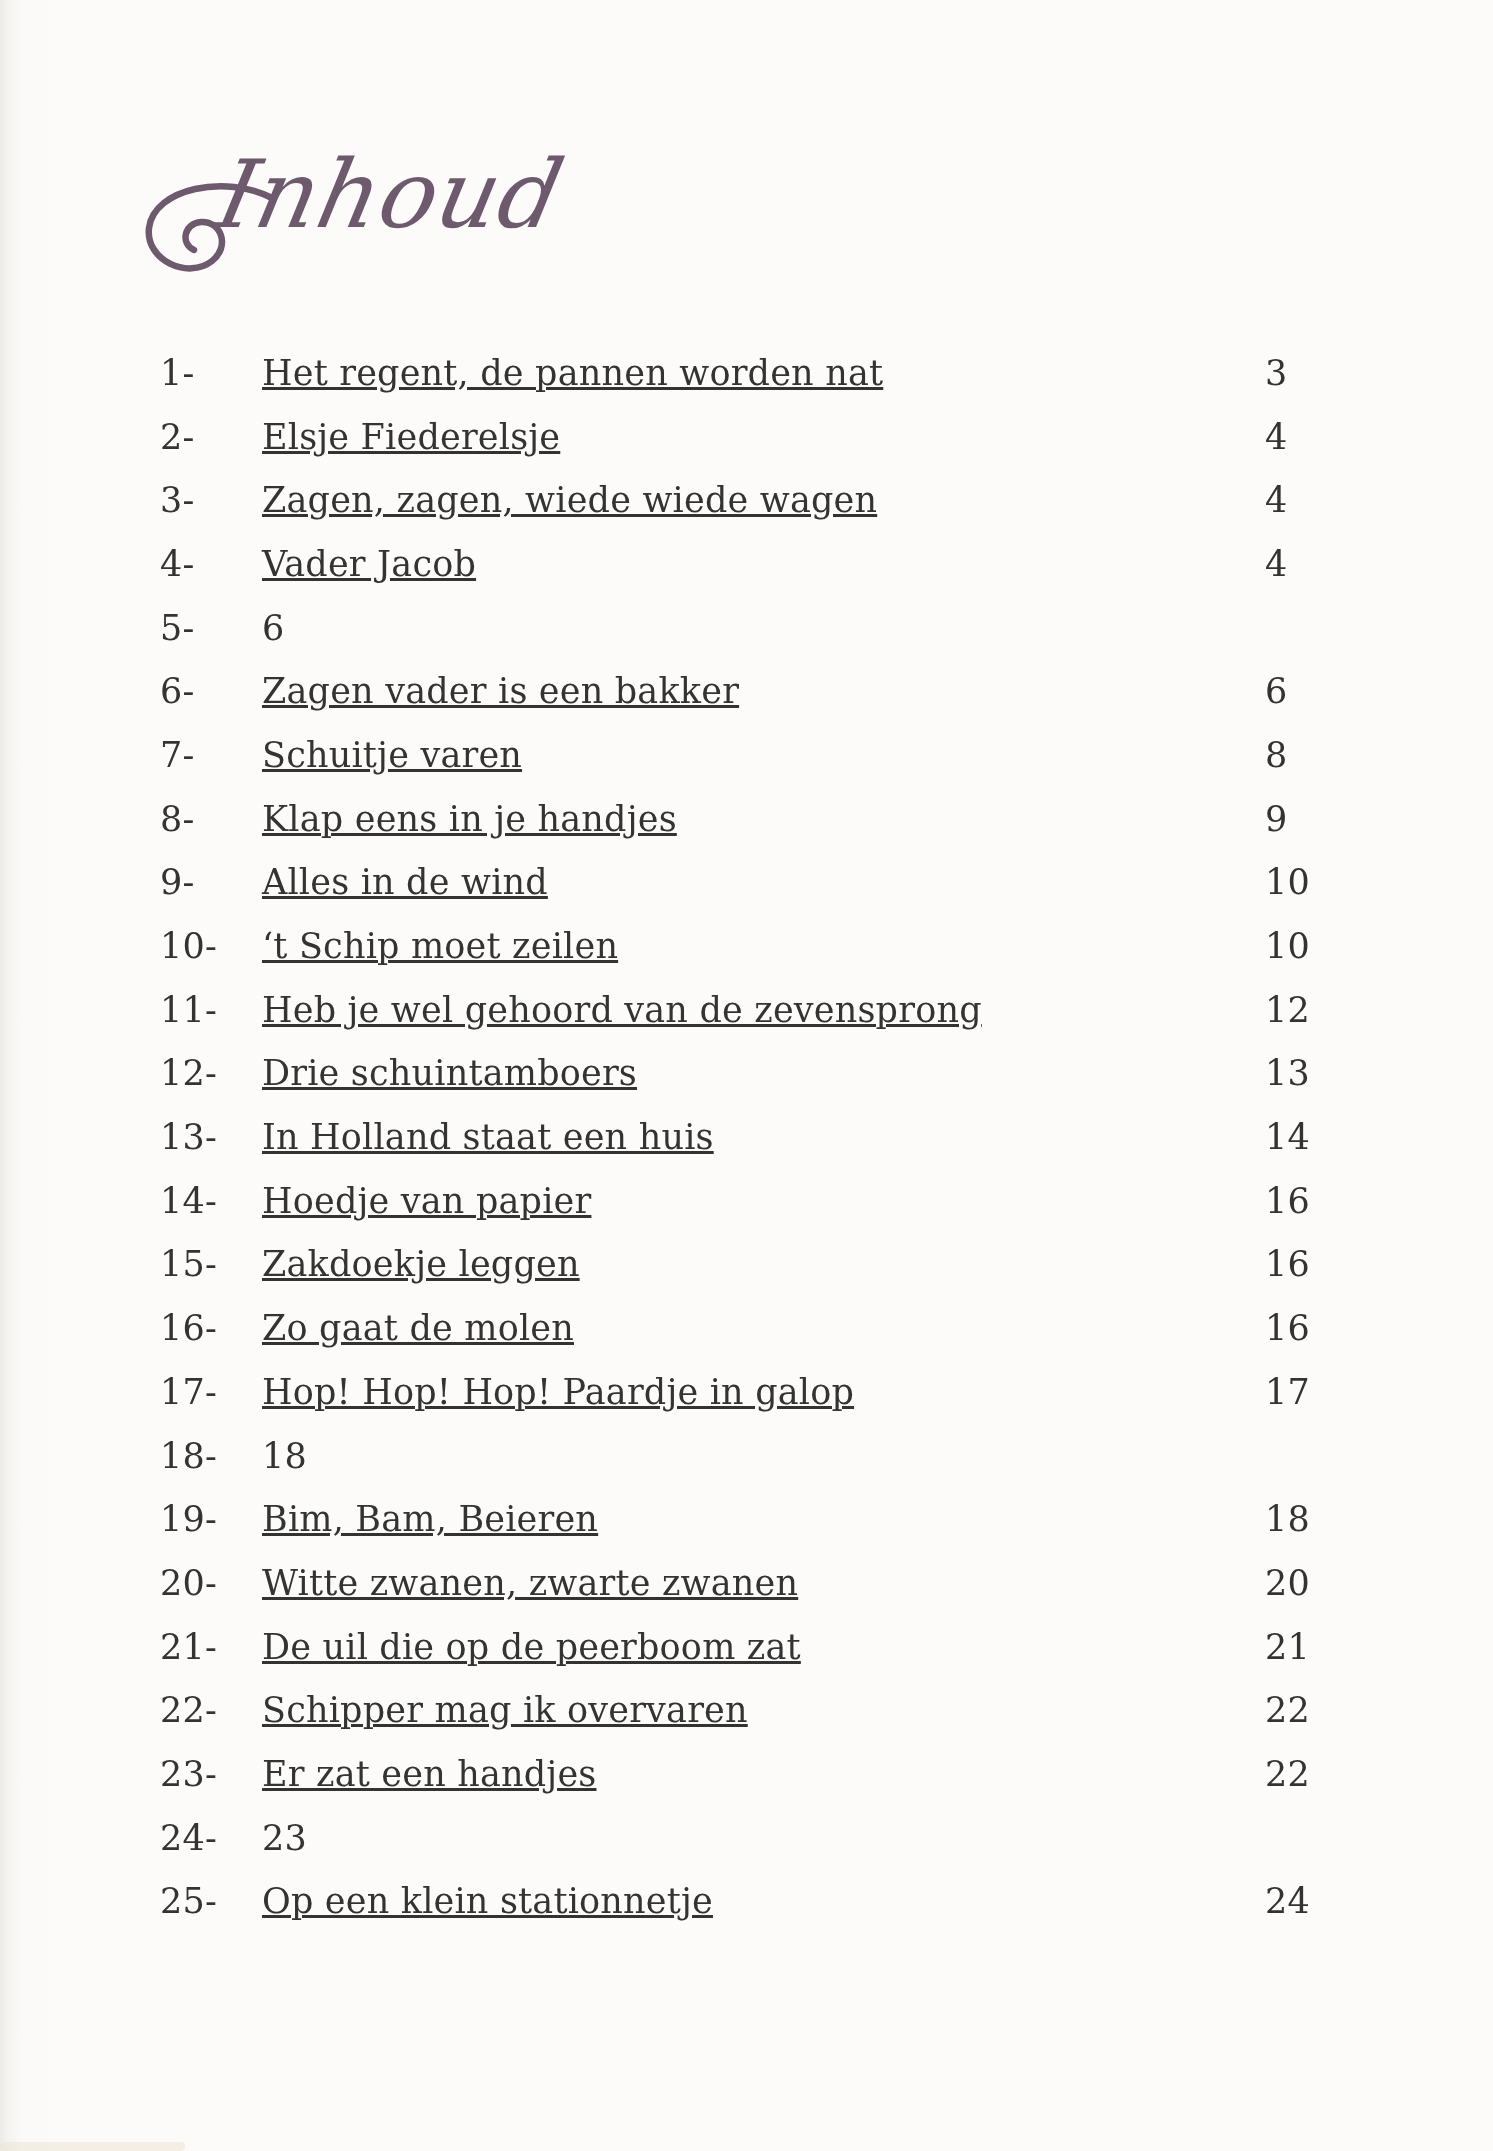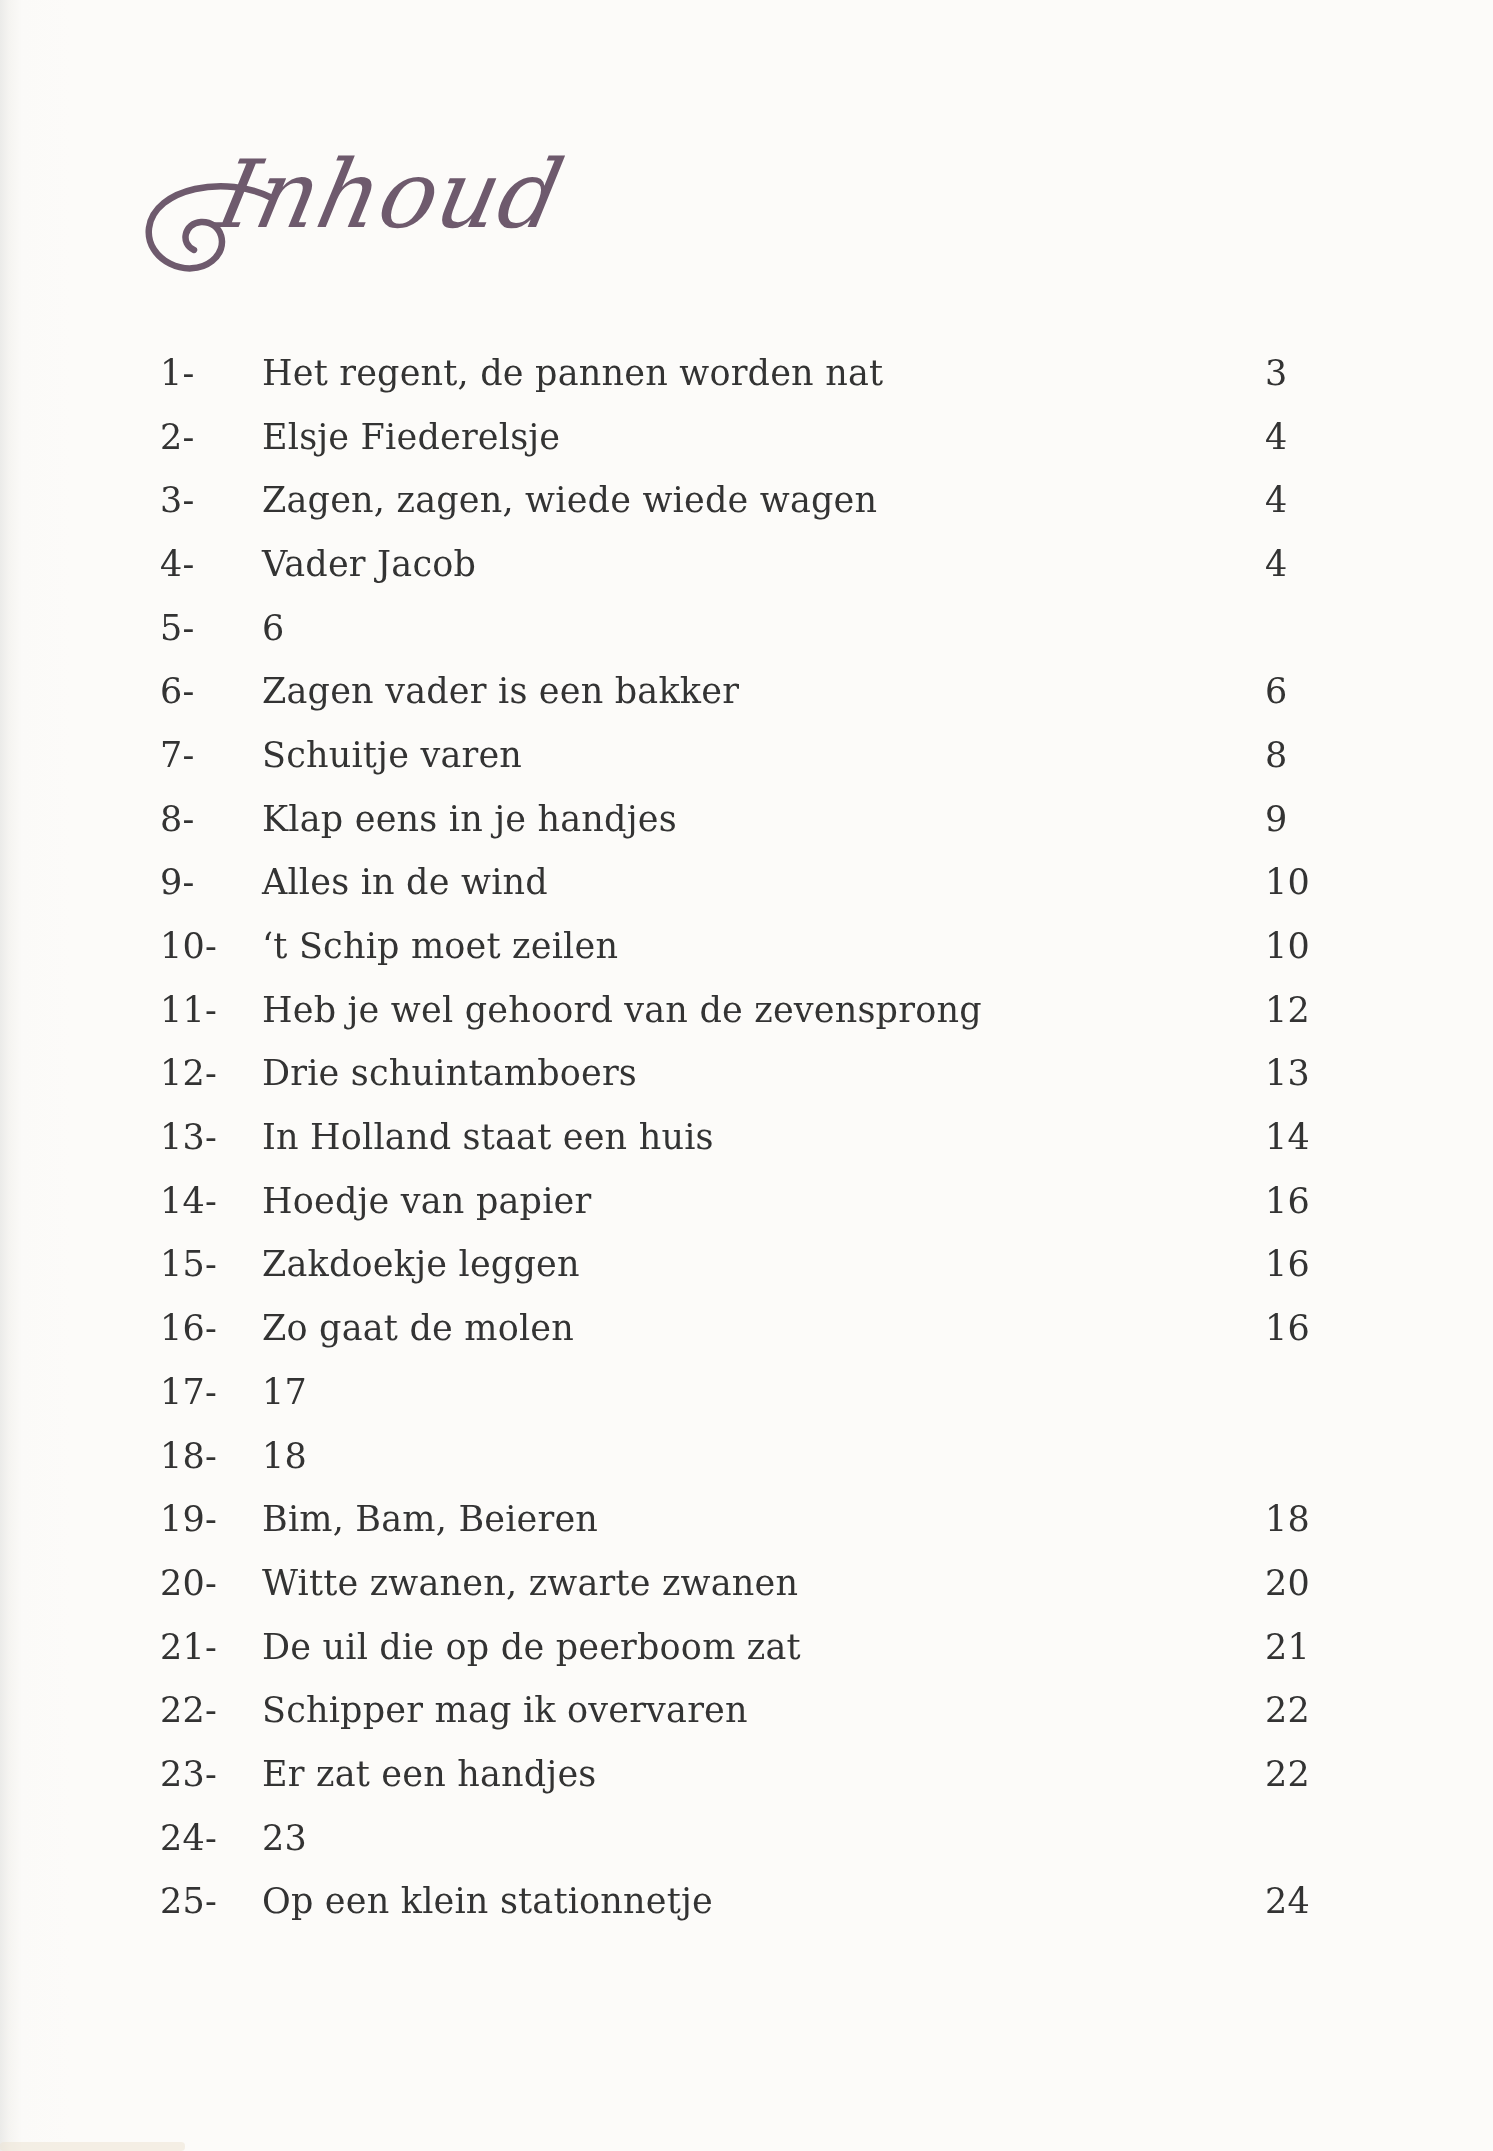--- a/index.html
+++ b/index.html
@@ -65,20 +65,21 @@
     letter-spacing: 0.2px;
   }
   .toc-num {
     width: 102px;
     flex: none;
   }
   .toc-title {
     width: 1003px;
     flex: none;
     white-space: nowrap;
+    text-decoration: underline;
   }
   .toc-page {
     flex: none;
     text-align: left;
   }
   .smudge {
     position: absolute;
     left: 0;
     bottom: 0;
     width: 185px;
@@ -175,20 +176,21 @@
         <span class="toc-title">Zakdoekje leggen</span>
         <span class="toc-page">16</span>
       </div>
       <div class="toc-row">
         <span class="toc-num">16-</span>
         <span class="toc-title">Zo gaat de molen</span>
         <span class="toc-page">16</span>
       </div>
       <div class="toc-row">
         <span class="toc-num">17-</span>
+        <span class="toc-title">Hop! Hop! Hop! Paardje in galop</span>
         <span class="toc-page">17</span>
       </div>
       <div class="toc-row">
         <span class="toc-num">18-</span>
         <span class="toc-page">18</span>
       </div>
       <div class="toc-row">
         <span class="toc-num">19-</span>
         <span class="toc-title">Bim, Bam, Beieren</span>
         <span class="toc-page">18</span>

